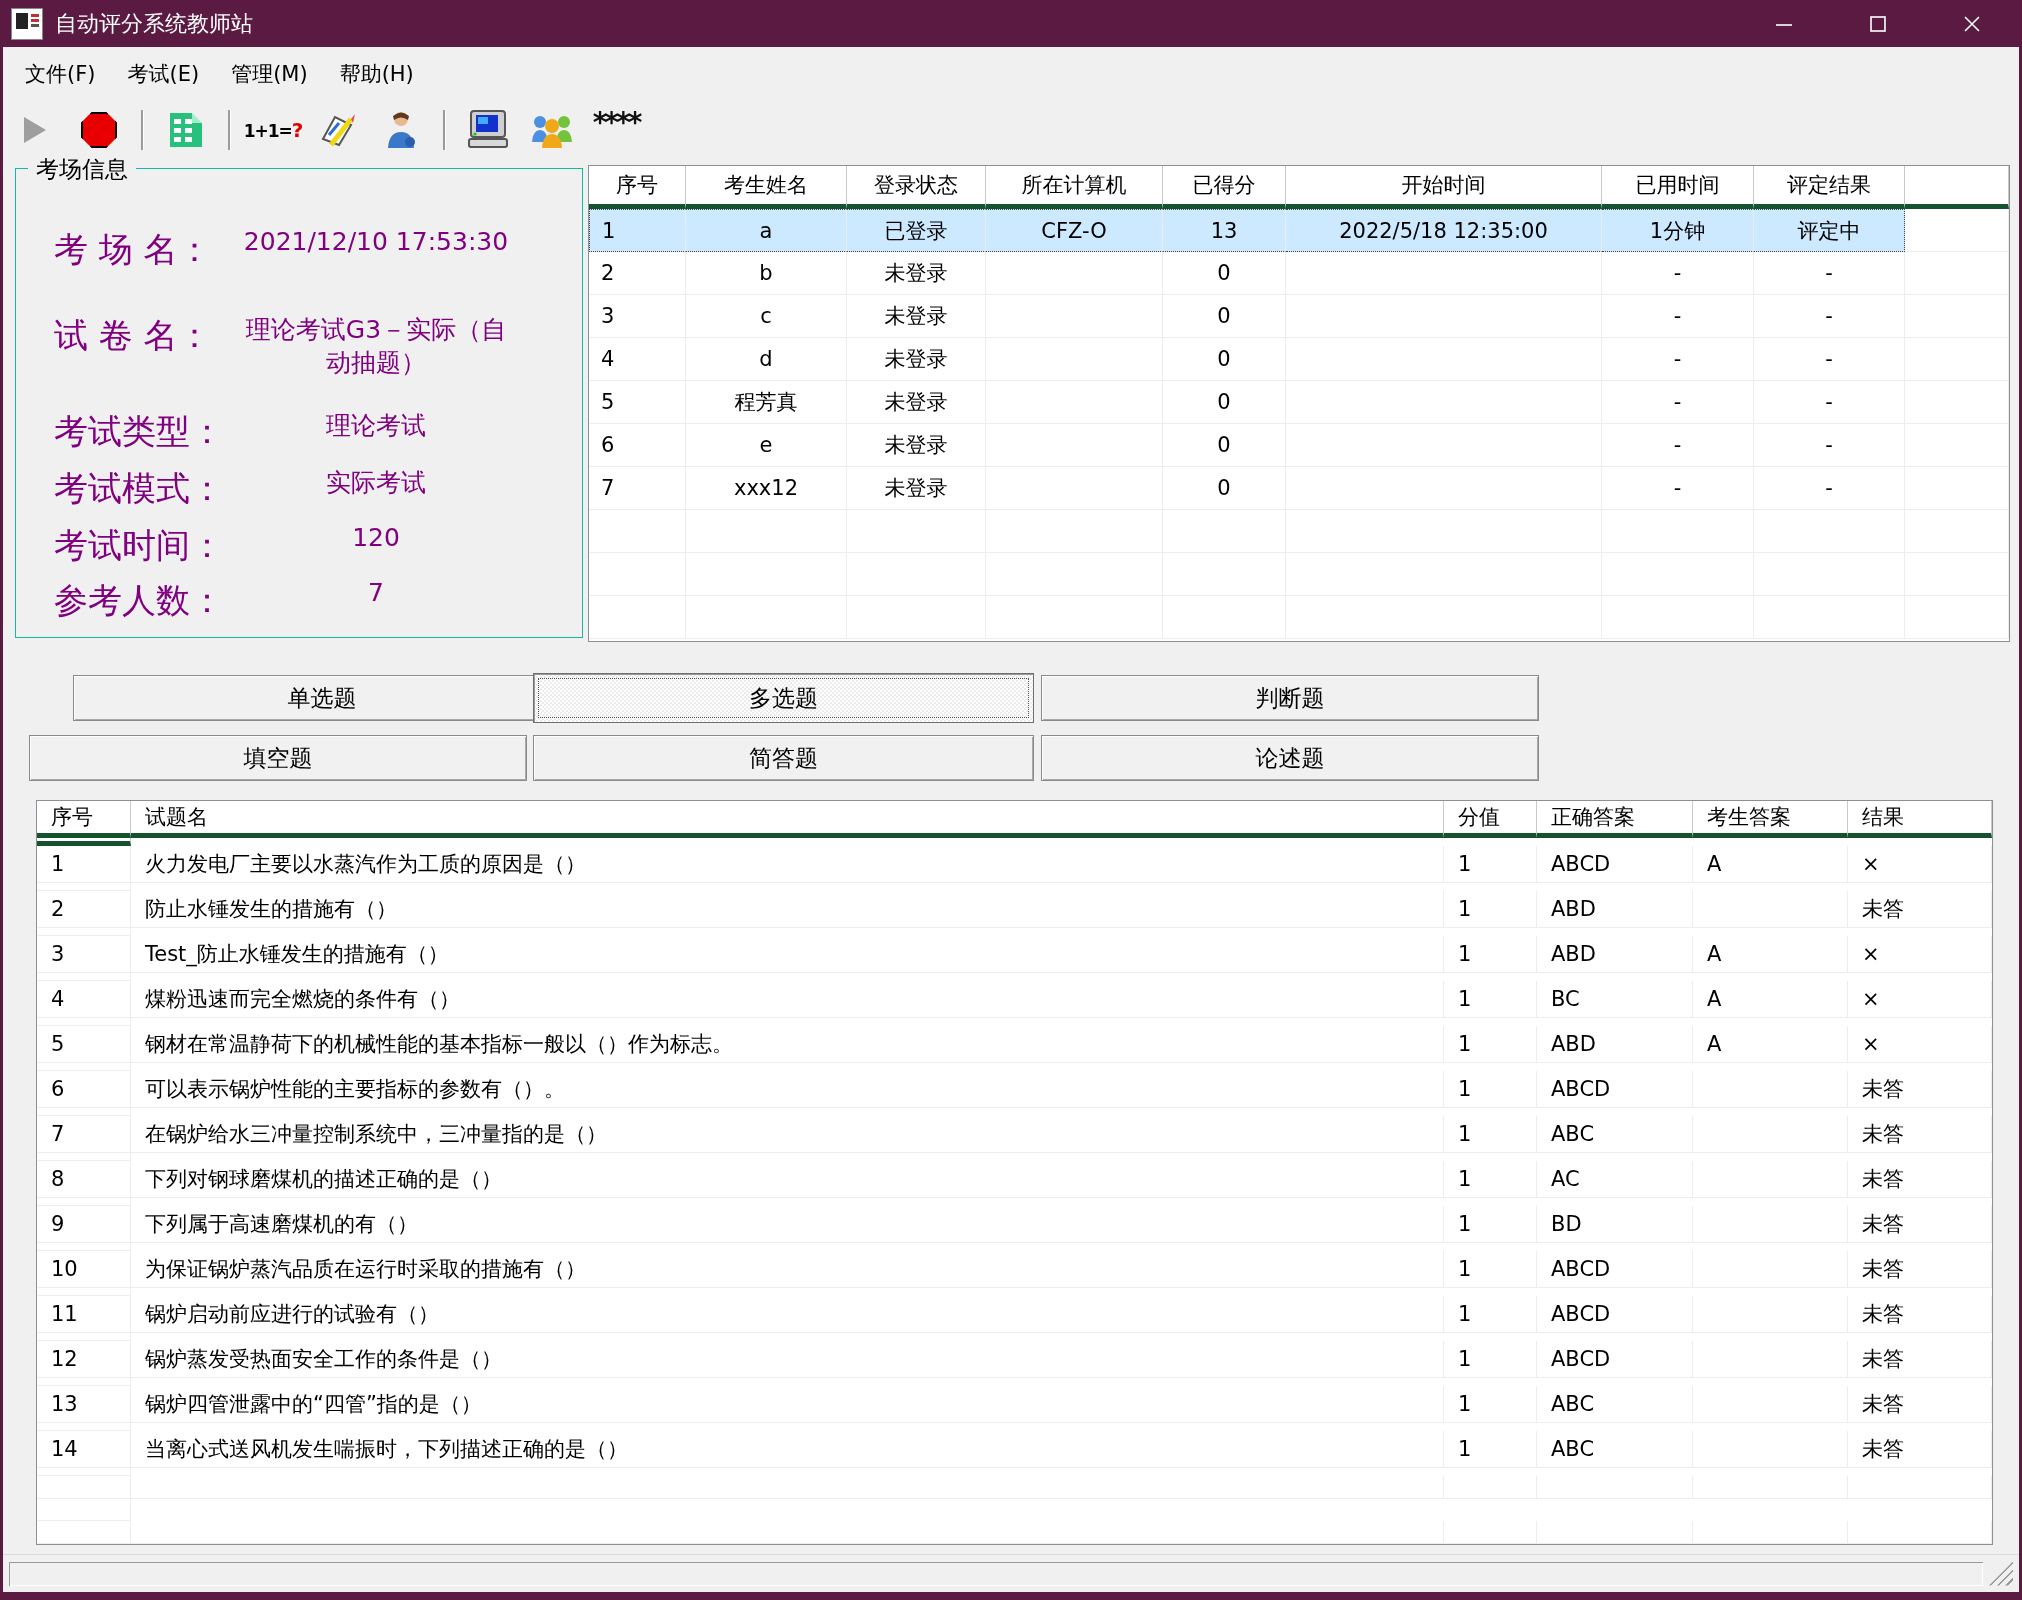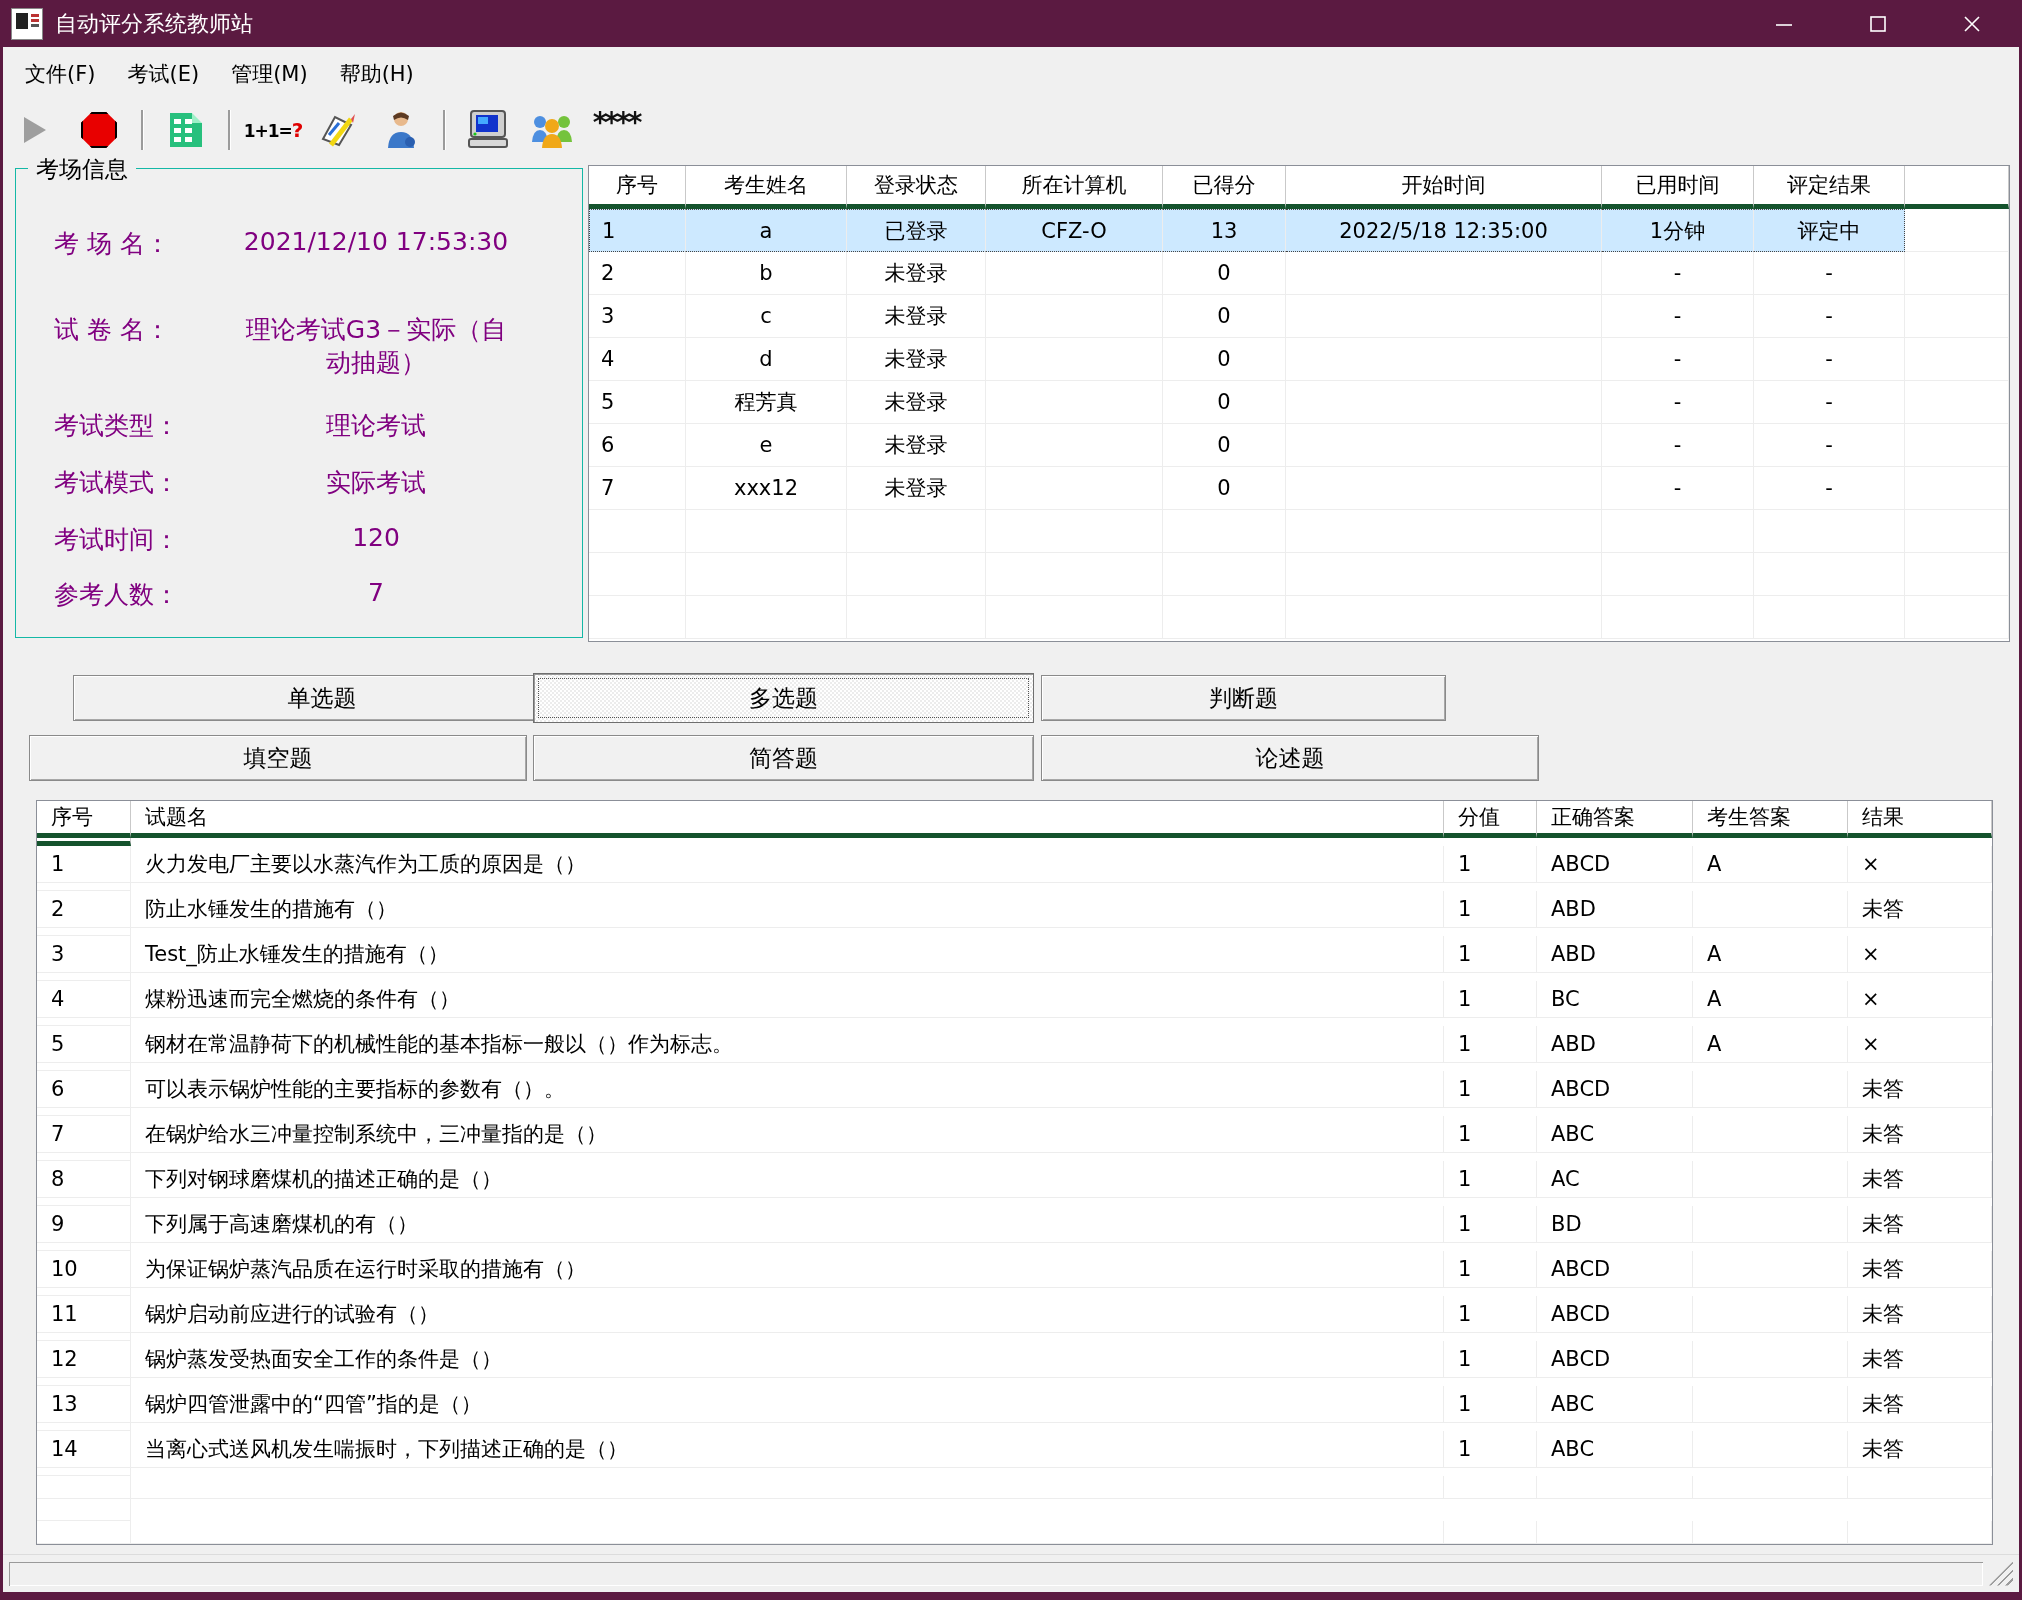--- a/index.html
+++ b/index.html
@@ -46,21 +46,21 @@
 
   
   .content{position:relative;flex:1 1 auto;background:#f0f0f0;}
 
   
   .groupbox{position:absolute;left:12px;top:8px;width:566px;height:468px;
             border:1px solid #14b8a6;}
   .groupbox-title{position:absolute;top:-15px;left:12px;background:#f0f0f0;padding:0 8px;
                   font-size:23px;color:#000;}
   .field{position:absolute;left:0;width:100%;}
-  .field-label{position:absolute;left:38px;font-size:25px;color:#800080;white-space:nowrap;}
+  .field-label{position:absolute;left:38px;font-size:34px;color:#800080;white-space:nowrap;}
   .field-value{position:absolute;left:150px;width:420px;text-align:center;
                font-size:25px;color:#800080;}
   .field-value .wrapbox{display:inline-block;width:272px;text-align:center;}
 
   
   .tbl{position:absolute;background:#fff;border:1px solid #8b8f98;overflow:hidden;box-sizing:border-box;}
   .tbl-row{display:grid;grid-template-columns:var(--cols);}
   .tbl .cell{display:flex;align-items:center;overflow:hidden;white-space:nowrap;
              border-right:1px solid #ededed;border-bottom:1px solid #ededed;
              font-size:21px;color:#000;box-sizing:border-box;}
@@ -344,21 +344,21 @@
             <div class="cell c"></div>
             <div class="cell c"></div>
             <div class="cell c"></div>
             <div class="cell c"></div>
             <div class="cell c"></div>
           </div>
         </div>
 
     <div class="qbtn" style="left:26px;top:515px;width:498px;margin-left:44px;">单选题</div>
     <div class="qbtn active" style="left:530px;top:513px;width:501px;height:50px;">多选题</div>
-    <div class="qbtn" style="left:1038px;top:515px;width:405px;">判断题</div>
+    <div class="qbtn" style="left:1038px;top:515px;width:498px;">判断题</div>
     <div class="qbtn" style="left:26px;top:575px;width:498px;">填空题</div>
     <div class="qbtn" style="left:530px;top:575px;width:501px;">简答题</div>
     <div class="qbtn" style="left:1038px;top:575px;width:498px;">论述题</div>
 
     <div id="questions-table" class="tbl questions" style="--cols: 94px 1313px 93px 156px 155px 1fr;">
           <div class="tbl-row tbl-head">
             <div class="cell l">序号</div>
             <div class="cell l">试题名</div>
             <div class="cell l">分值</div>
             <div class="cell l">正确答案</div>

